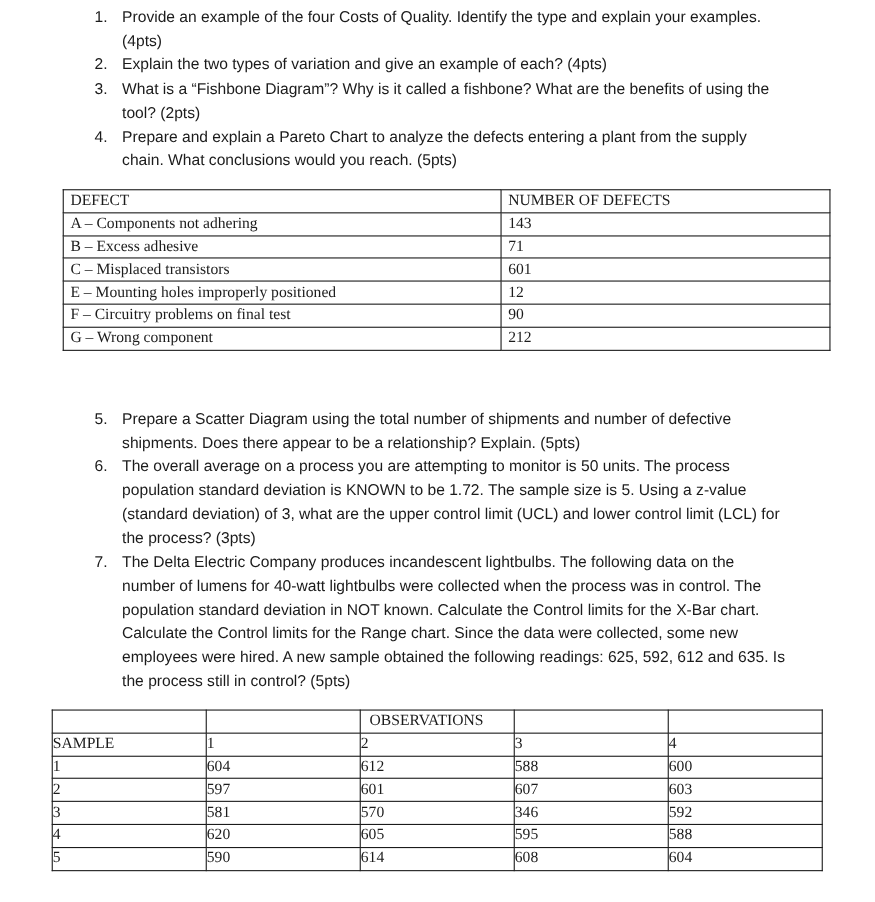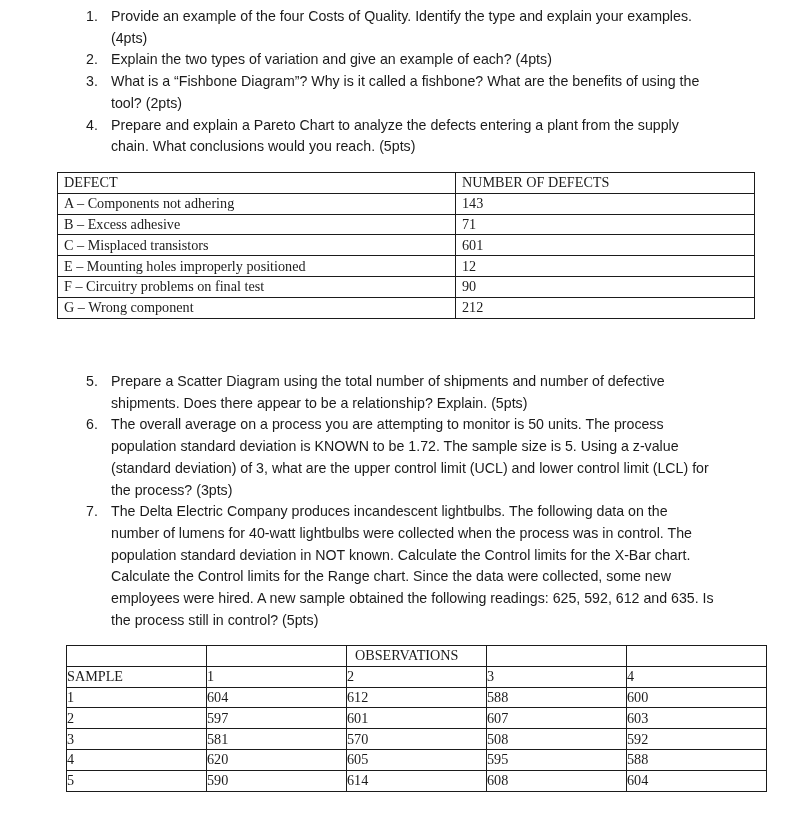--- a/index.html
+++ b/index.html
@@ -57,21 +57,21 @@
   }
   #defects-table {
     left: 57px;
     top: 172px;
     width: 697px;
   }
   #defects-table col.c1 { width: 398px; }
   #defects-table col.c2 { width: 299px; }
 
   #obs-table {
-    left: 66px;
+    left: 47px;
     top: 645px;
     width: 701px;
   }
   #obs-table td {
     text-align: left;
     padding: 0;
   }
   #obs-table td.obs-title {
     text-align: left;
     padding-left: 8px;
@@ -198,21 +198,21 @@
     <td>2</td>
     <td>597</td>
     <td>601</td>
     <td>607</td>
     <td>603</td>
   </tr>
   <tr>
     <td>3</td>
     <td>581</td>
     <td>570</td>
-    <td>508</td>
+    <td>346</td>
     <td>592</td>
   </tr>
   <tr>
     <td>4</td>
     <td>620</td>
     <td>605</td>
     <td>595</td>
     <td>588</td>
   </tr>
   <tr>

